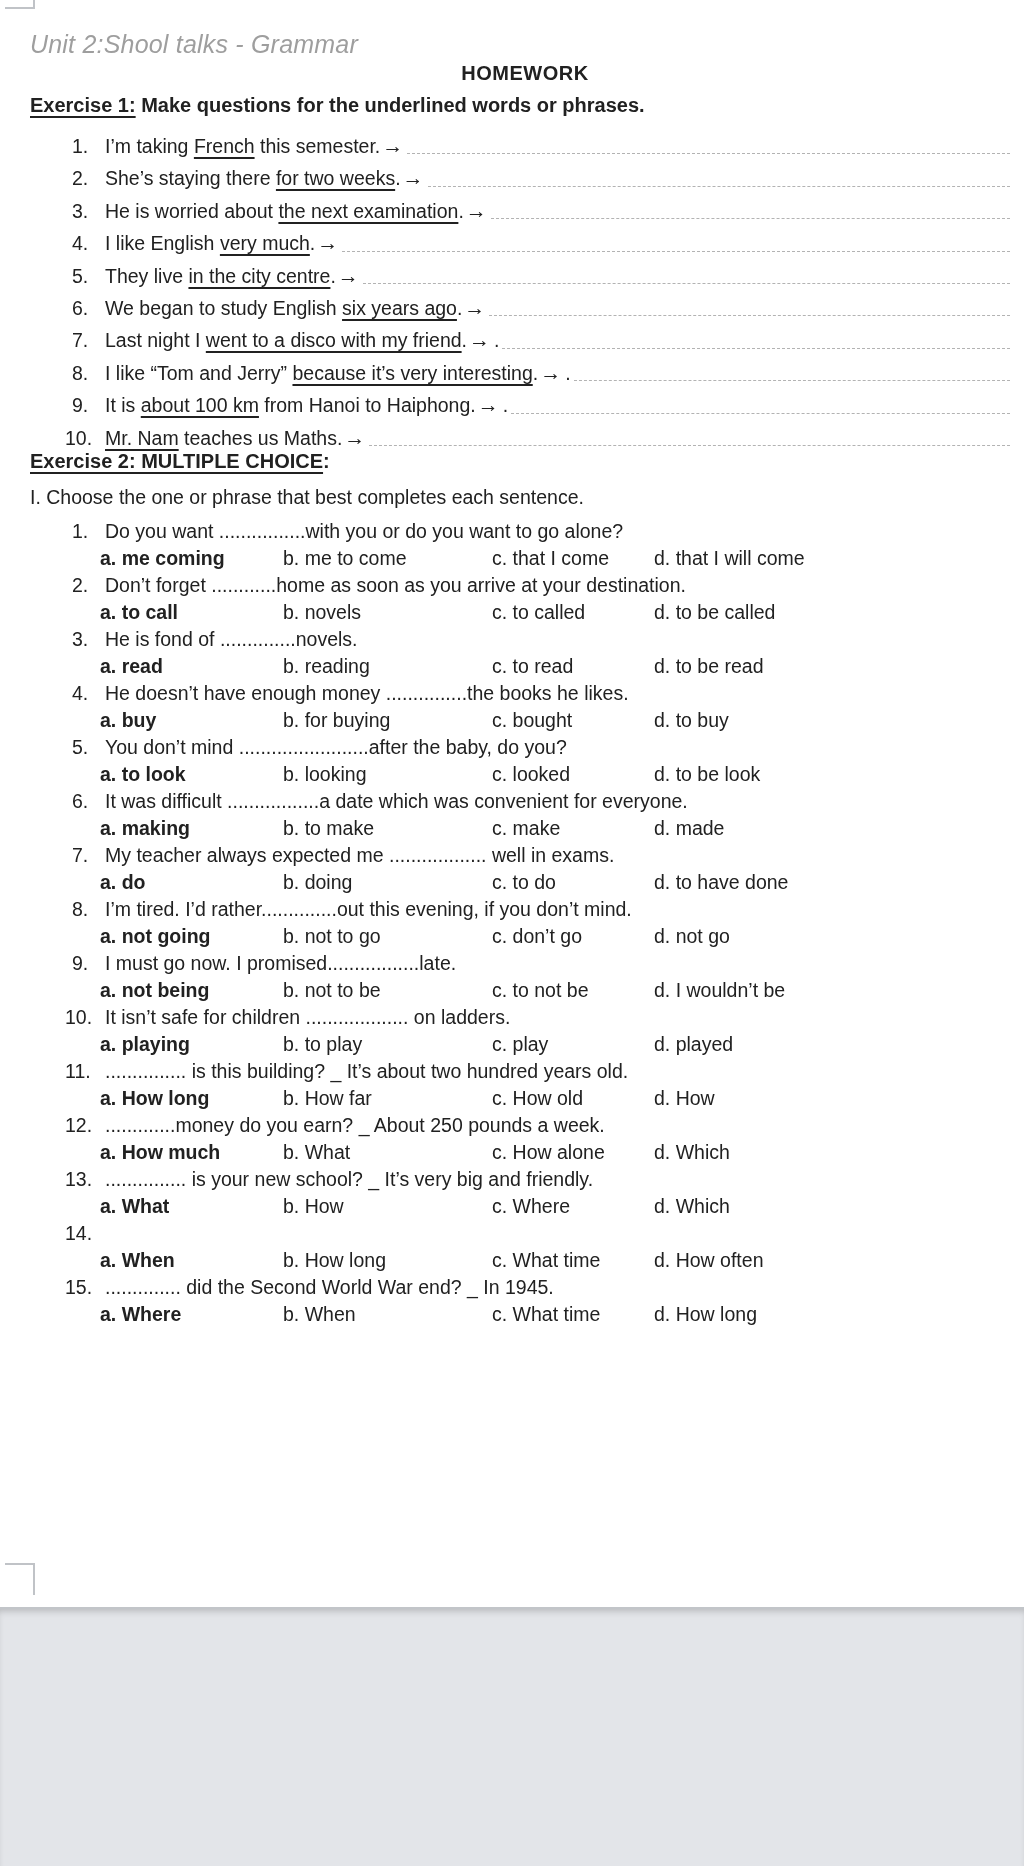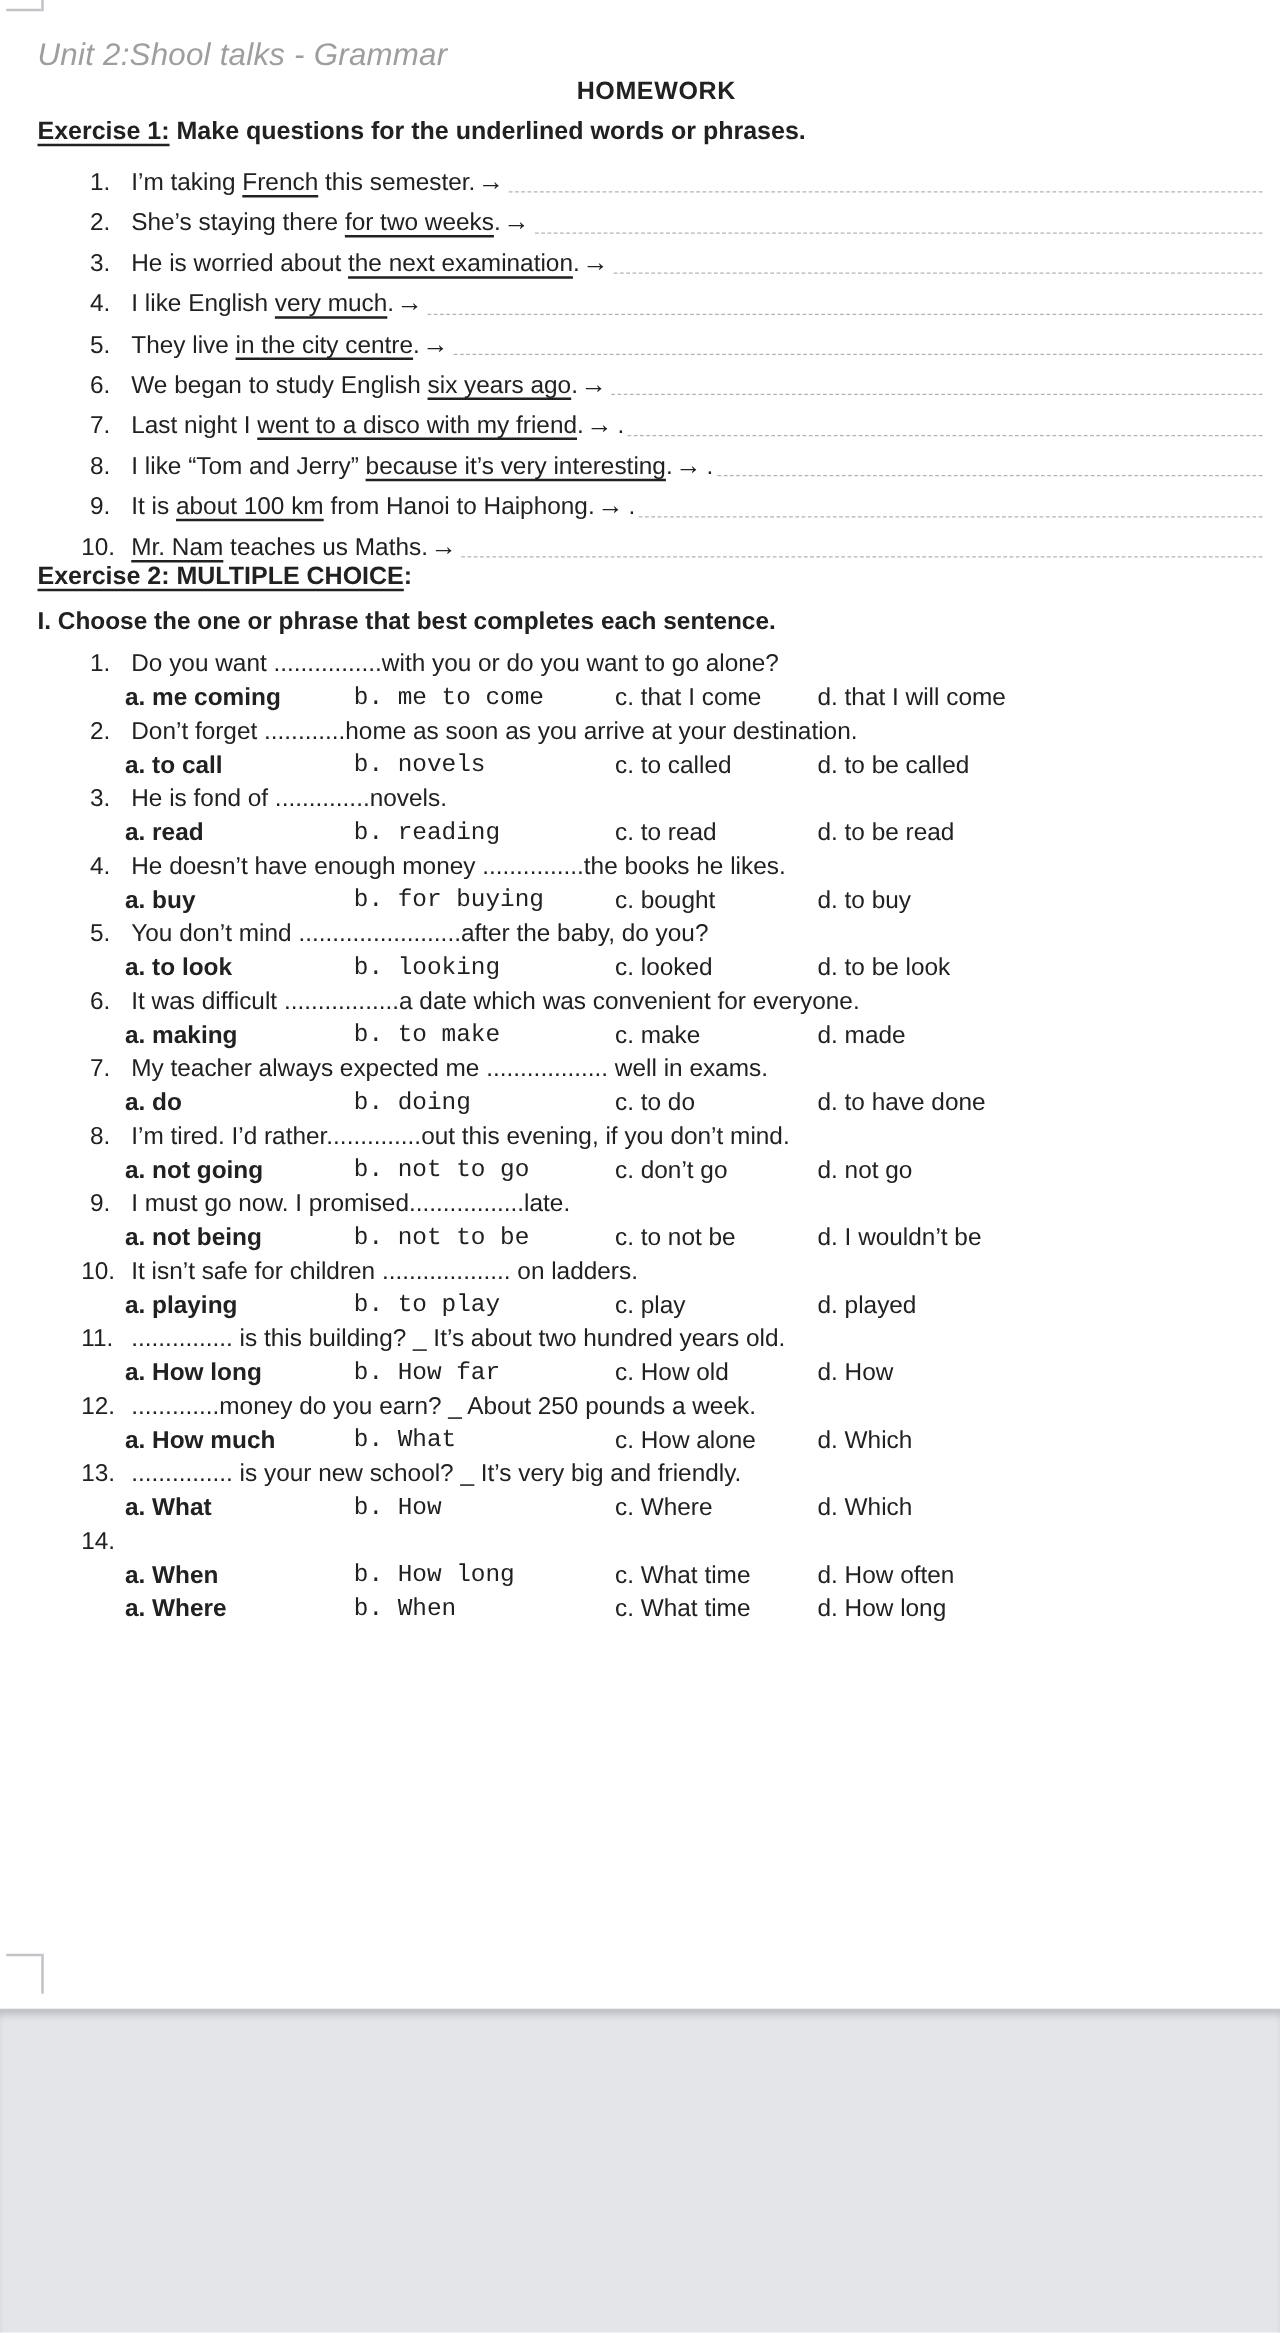--- a/index.html
+++ b/index.html
@@ -51,21 +51,21 @@
   }
   .ex-heading{
     position:absolute;left:30px;
     font-size:20px;font-weight:bold;
   }
   #ex1-heading{top:94px;}
   #ex2-heading{top:450px;}
   .hl-underlined{text-decoration:underline;text-decoration-thickness:2px;text-underline-offset:4px;}
   #ex2-instruction{
     position:absolute;left:30px;top:486px;
-    font-size:19.5px;font-weight:bold;
+    font-size:19.5px;font-weight:normal;
   }
 
   #ex1-list{position:absolute;left:0;top:130px;width:1024px;font-size:19.5px;}
   .ex1-item{
     position:relative;height:32.4px;line-height:32.4px;
     display:flex;align-items:baseline;
     padding-left:105px;padding-right:14px;white-space:nowrap;
   }
   .num{position:absolute;left:65px;}
   .num.d1{left:72px;}
@@ -77,21 +77,21 @@
     border-bottom:1.5px dashed var(--dash);
     margin-bottom:8px;min-width:20px;
   }
 
   #ex2-list{position:absolute;left:0;top:518px;width:1024px;font-size:19.5px;}
   .q-block{position:relative;height:54px;}
   .q-line{position:relative;height:27px;line-height:27px;padding-left:105px;white-space:nowrap;}
   .opt-row{position:relative;height:27px;line-height:27px;}
   .opt{position:absolute;white-space:nowrap;}
   .opt-a{left:100px;font-weight:bold;}
-  .opt-b{left:283px;font-family:Liberation Mono, monospace;}
+  .opt-b{left:283px;}
   .opt-c{left:468px;margin-left:24px;}
   .opt-d{left:654px;}
 </style>
 </head>
 <body>
 
 <div class="page">
 
   <div class="corner-mark" id="mark-top">
     <span class="h"></span>
@@ -299,20 +299,21 @@
       <div class="q-block">
         <div class="q-line"><span class="num">14.</span></div>
         <div class="opt-row">
           <span class="opt opt-a">a. When</span>
           <span class="opt opt-b">b. How long</span>
           <span class="opt opt-c">c. What time</span>
           <span class="opt opt-d">d. How often</span>
         </div>
       </div>
       <div class="q-block">
+        <div class="q-line"><span class="num">15.</span><span>.............. did the Second World War end? _ In 1945.</span></div>
         <div class="opt-row">
           <span class="opt opt-a">a. Where</span>
           <span class="opt opt-b">b. When</span>
           <span class="opt opt-c">c. What time</span>
           <span class="opt opt-d">d. How long</span>
         </div>
       </div>
     </div>
 
   <div class="corner-mark" id="mark-bottom">

